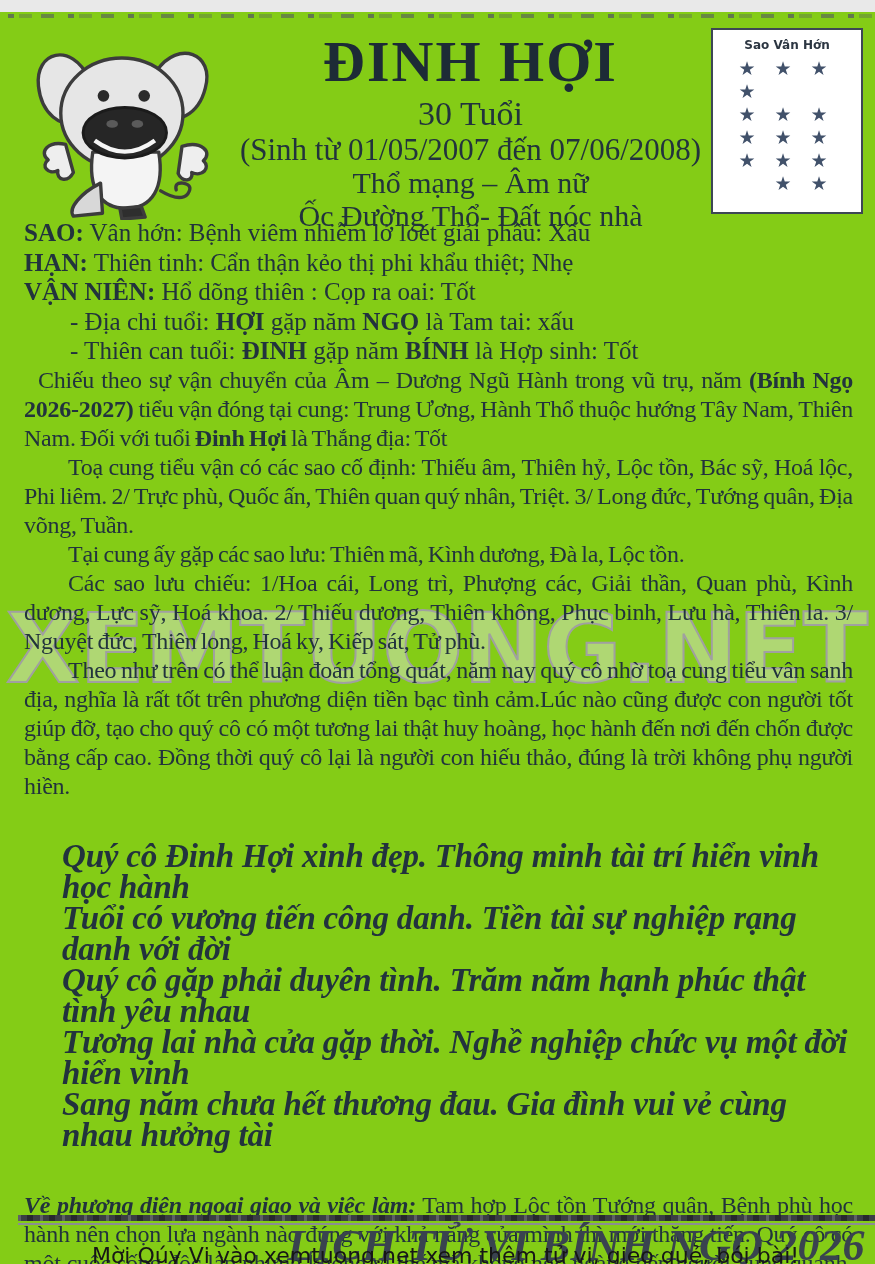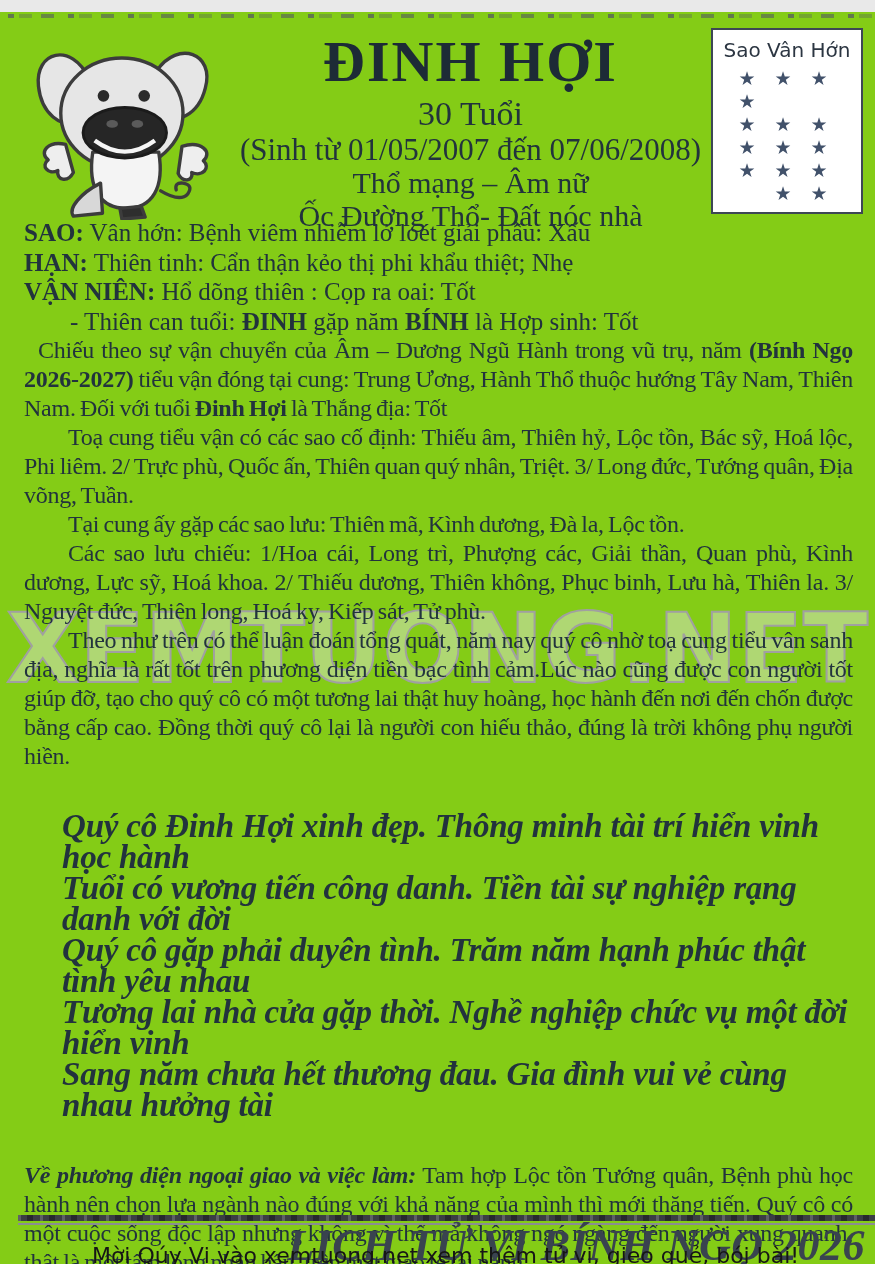--- a/index.html
+++ b/index.html
@@ -22,21 +22,21 @@
   .main-title{font-size:58px;font-weight:bold;letter-spacing:2px;color:#1d2b36;margin:0;}
   .age-line{font-size:34px;margin-top:3px;}
   .birth-line{font-size:31px;margin-top:2px;}
   .menh-line{font-size:30px;margin-top:1px;}
   .house-line{font-size:30px;margin-top:1px;}
   .star-box{
     flex:0 0 auto;width:152px;height:186px;margin:2px 4px 0 0;
     border:2px solid #3d4754;box-sizing:border-box;padding-top:8px;
     font-family:"DejaVu Sans",sans-serif;background:#fff;
   }
-  .star-box-title{text-align:center;font-weight:normal;font-size:20px;color:#2c3642;}
+  .star-box-title{text-align:center;font-weight:bold;font-size:12px;color:#2c3642;}
   .star-grid{margin-top:5px;padding-left:16px;}
   .star-row{display:flex;height:23px;}
   .star-cell{width:36px;text-align:center;font-size:19px;line-height:23px;color:#41516a;}
   
   .body{position:relative;z-index:2;padding:2px 22px 0 24px;}
   .tline{font-size:25px;line-height:29.5px;}
   .ind{padding-left:46px;}
   .para{
     text-align:justify;font-size:24px;line-height:29px;
     letter-spacing:-0.25px;word-spacing:-1.5px;
@@ -144,20 +144,21 @@
           </div>
         </div>
     </div>
   </div>
 
   <div class="body">
     <div>
         <div class="tline"><span class="seg-b">SAO:</span><span> Vân hớn: Bệnh viêm nhiễm lở loét giải phẫu: Xấu</span></div>
         <div class="tline"><span class="seg-b">HẠN:</span><span> Thiên tinh: Cẩn thận kẻo thị phi khẩu thiệt; Nhẹ</span></div>
         <div class="tline"><span class="seg-b">VẬN NIÊN:</span><span> Hổ dõng thiên : Cọp ra oai: Tốt</span></div>
+        <div class="tline ind"><span>- Địa chi tuổi: </span><span class="seg-b">HỢI</span><span> gặp năm </span><span class="seg-b">NGỌ</span><span> là Tam tai: xấu</span></div>
         <div class="tline ind"><span>- Thiên can tuổi: </span><span class="seg-b">ĐINH</span><span> gặp năm </span><span class="seg-b">BÍNH</span><span> là Hợp sinh: Tốt</span></div>
       </div>
     <div>
         <div class="tline para p-ind1"><span>Chiếu theo sự vận chuyển của Âm – Dương Ngũ Hành trong vũ trụ, năm </span><span class="seg-b">(Bính Ngọ 2026-2027)</span><span> tiểu vận đóng tại cung: Trung Ương, Hành Thổ thuộc hướng Tây Nam, Thiên Nam. Đối với tuổi </span><span class="seg-b">Đinh Hợi</span><span>  là Thắng địa: Tốt</span></div>
         <div class="tline para p-ind2"><span>Toạ cung tiểu vận có các sao cố định: Thiếu âm, Thiên hỷ, Lộc tồn, Bác sỹ, Hoá lộc, Phi liêm. 2/ Trực phù, Quốc ấn, Thiên quan quý nhân, Triệt. 3/ Long đức, Tướng quân, Địa võng, Tuần.</span></div>
         <div class="tline para p-ind2"><span>Tại cung ấy gặp các sao lưu: Thiên mã, Kình dương, Đà la, Lộc tồn.</span></div>
         <div class="tline para p-ind2"><span>Các sao lưu chiếu: 1/Hoa cái, Long trì, Phượng các, Giải thần, Quan phù, Kình dương, Lực sỹ, Hoá khoa. 2/ Thiếu dương, Thiên không, Phục binh, Lưu hà, Thiên la. 3/ Nguyệt đức, Thiên long, Hoá ky, Kiếp sát, Tử phù.</span></div>
         <div class="tline para p-ind2"><span>Theo như trên có thể luận đoán tổng quát, năm nay quý cô nhờ toạ cung tiểu vân sanh địa, nghĩa là rất tốt trên phương diện tiền bạc tình cảm.Lúc nào cũng được con người tốt giúp đỡ, tạo cho quý cô có một tương lai thật huy hoàng, học hành đến nơi đến chốn được bằng cấp cao. Đồng thời quý cô lại là người con hiếu thảo, đúng là trời không phụ người hiền.</span></div>
       </div>
     <div class="poem">

